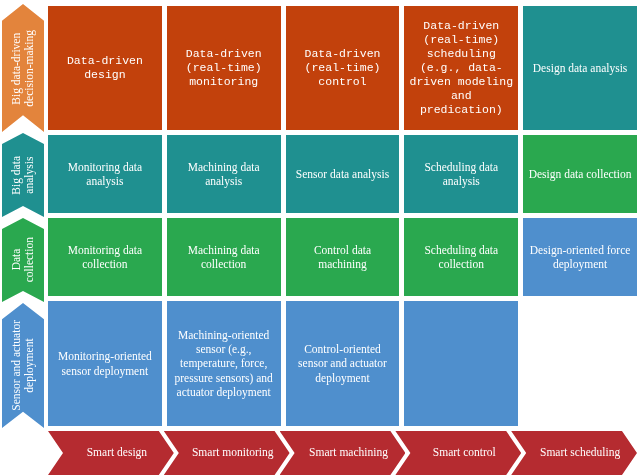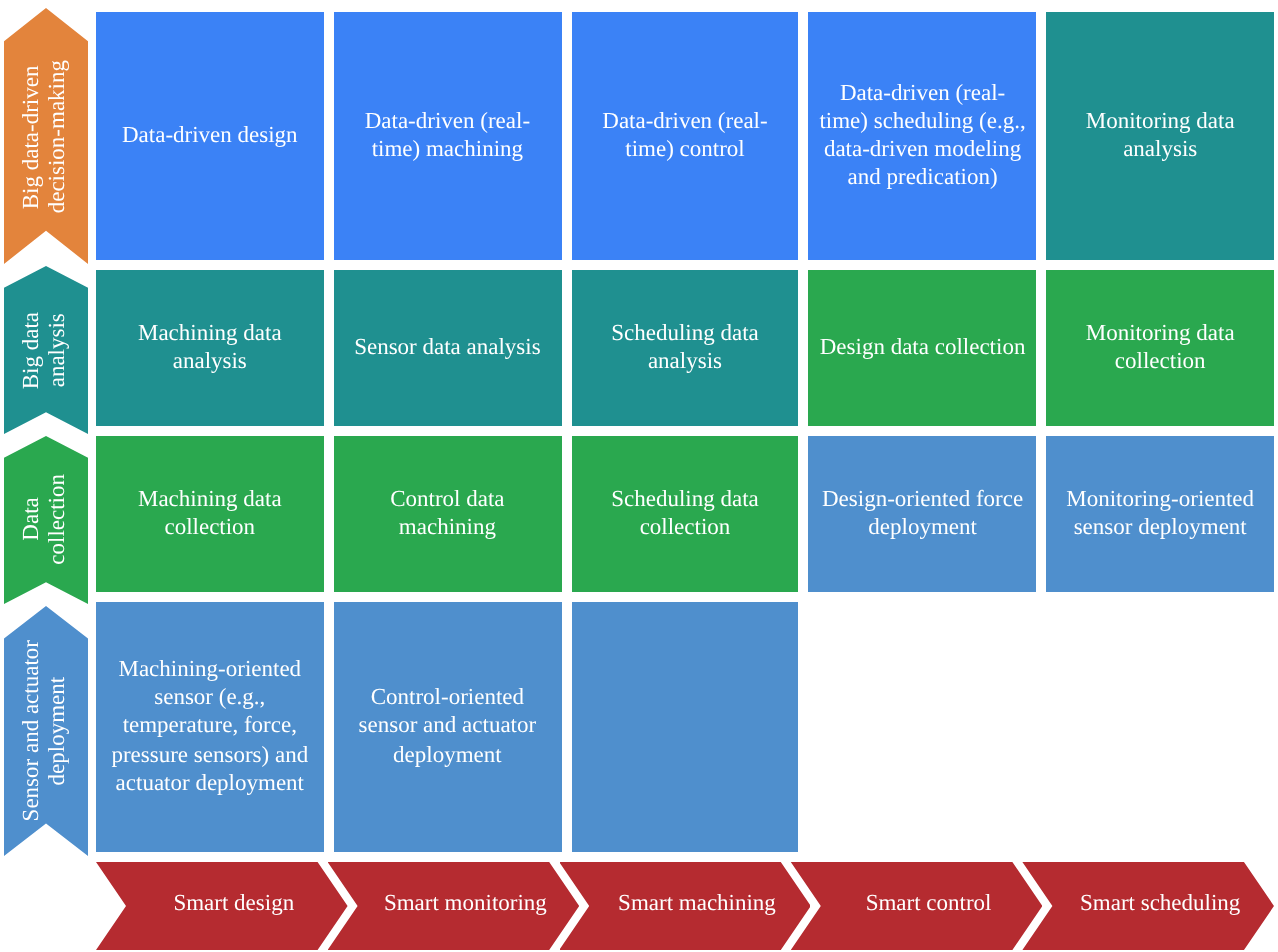--- a/index.html
+++ b/index.html
@@ -67,21 +67,21 @@
     align-items: center;
     justify-content: center;
     text-align: center;
     color: #ffffff;
     font-size: 11.5px;
     line-height: 1.22;
     padding: 3px 5px;
     box-sizing: border-box;
     overflow: hidden;
   }
-  .cell.r0 { background: #3b82f6; }
+  .cell.r0 { background: #c2410c; font-family: Liberation Mono, monospace; }
   .cell.r1 { background: #1f9090; }
   .cell.r2 { background: #2aa84f; }
   .cell.r3 { background: #4f8fcd; align-items: center; }
   .cell .ctext { display: block; }
 
   
   #chevron-row {
     position: absolute;
     left: 48px;
     top: 431px;
@@ -134,30 +134,33 @@
 deployment</span>
     </div>
   </div>
 
   <div id="grid">
 
     <div class="cell r0">
         <span class="ctext">Data-driven design</span>
       </div>
     <div class="cell r0">
-        <span class="ctext">Data-driven (real-time) machining</span>
+        <span class="ctext">Data-driven (real-time) monitoring</span>
       </div>
     <div class="cell r0">
         <span class="ctext">Data-driven (real-time) control</span>
       </div>
     <div class="cell r0">
         <span class="ctext">Data-driven (real-time) scheduling (e.g., data-driven modeling and predication)</span>
       </div>
 
     <div class="cell r1">
+        <span class="ctext">Design data analysis</span>
+      </div>
+    <div class="cell r1">
         <span class="ctext">Monitoring data analysis</span>
       </div>
     <div class="cell r1">
         <span class="ctext">Machining data analysis</span>
       </div>
     <div class="cell r1">
         <span class="ctext">Sensor data analysis</span>
       </div>
     <div class="cell r1">
         <span class="ctext">Scheduling data analysis</span>

